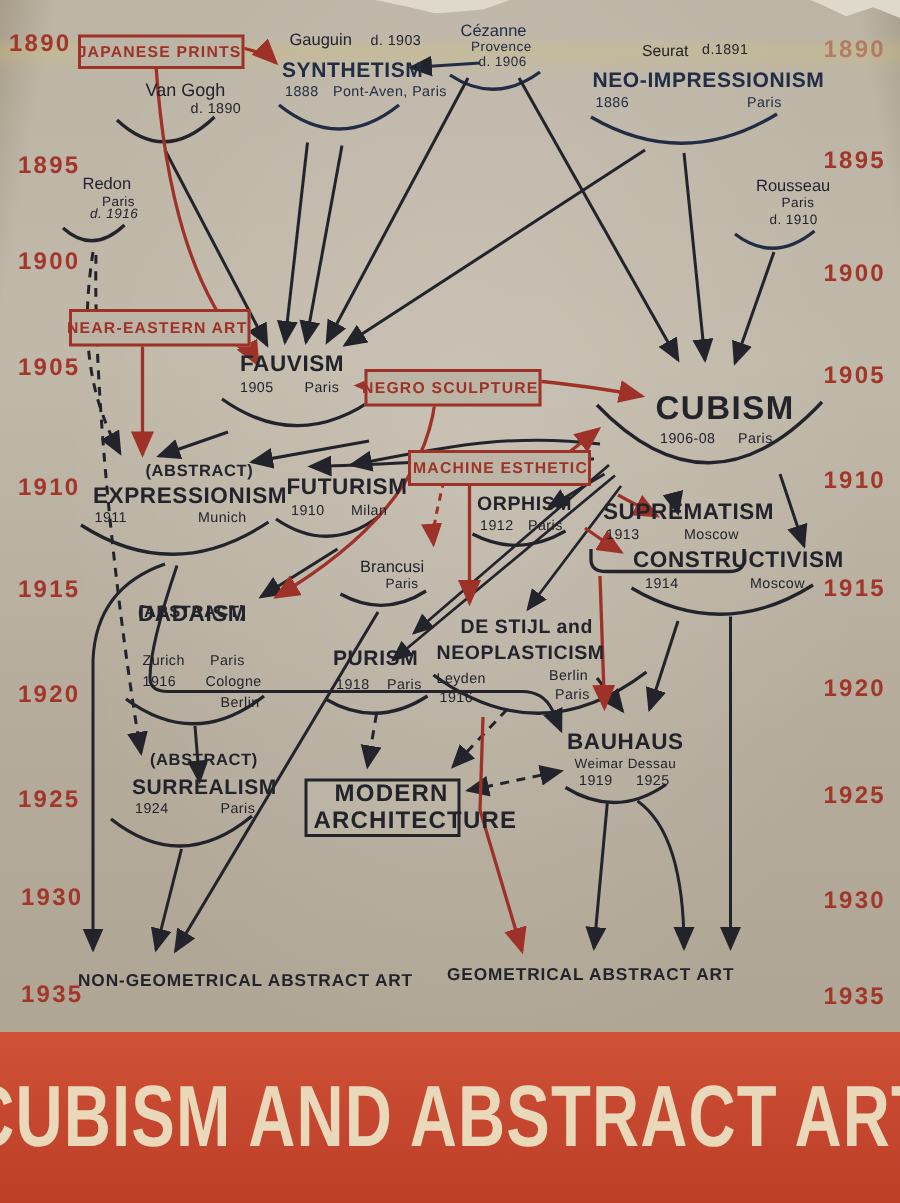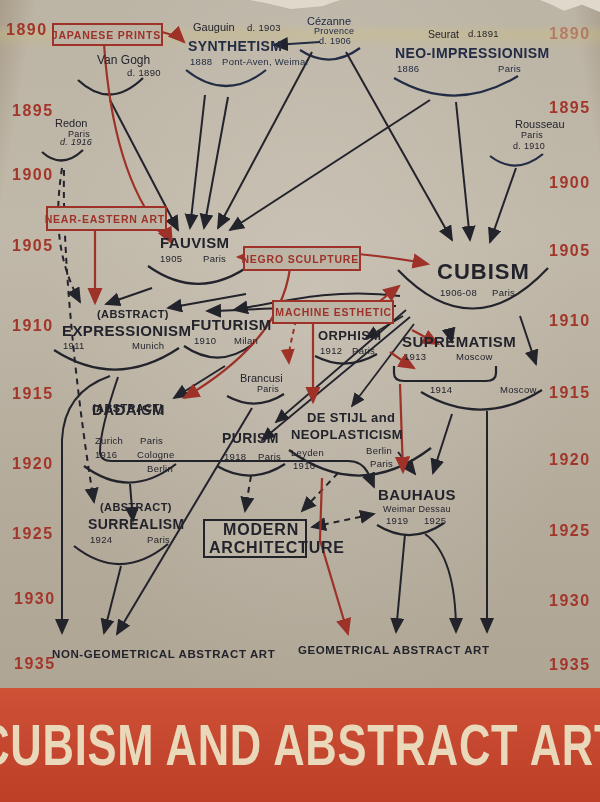--- a/index.html
+++ b/index.html
@@ -183,37 +183,37 @@
     <span>ARCHITECTURE</span>
   </div>
 
   <div class="t nm" style="left:97px;top:54px;font-size:12px;">Van Gogh</div>
   <div class="t dt" style="left:127px;top:68px;">d. 1890</div>
 
   <div class="t nm" style="left:193px;top:22px;">Gauguin</div>
   <div class="t dt" style="left:247px;top:23px;">d. 1903</div>
   <div class="t b navy" style="left:188px;top:39px;font-size:14px;">SYNTHETISM</div>
   <div class="t dt navy" style="left:190px;top:57px;">1888</div>
-  <div class="t dt navy" style="left:222px;top:57px;">Pont-Aven, Weimar</div>
+  <div class="t dt navy" style="left:222px;top:57px;">Pont-Aven, Paris</div>
 
   <div class="t nm navy" style="left:307px;top:16px;">Cézanne</div>
   <div class="t dt navy" style="left:314px;top:27px;font-size:9px;">Provence</div>
   <div class="t dt navy" style="left:319px;top:37px;font-size:9px;">d. 1906</div>
 
   <div class="t nm" style="left:428px;top:29px;font-size:10.5px;">Seurat</div>
   <div class="t dt" style="left:468px;top:29px;">d.1891</div>
   <div class="t b navy" style="left:395px;top:46px;font-size:14px;">NEO-IMPRESSIONISM</div>
   <div class="t dt navy" style="left:397px;top:64px;">1886</div>
   <div class="t dt navy" style="left:498px;top:64px;">Paris</div>
 
   <div class="t nm" style="left:55px;top:118px;">Redon</div>
   <div class="t dt" style="left:68px;top:130px;font-size:9px;">Paris</div>
   <div class="t dt" style="left:60px;top:138px;font-size:9px;font-style:italic;">d. 1916</div>
 
-  <div class="t nm" style="left:500px;top:119px;padding-left:15px;">Rousseau</div>
+  <div class="t nm" style="left:489px;top:119px;padding-left:15px;">Rousseau</div>
   <div class="t dt" style="left:521px;top:131px;font-size:9px;">Paris</div>
   <div class="t dt" style="left:513px;top:142px;font-size:9px;">d. 1910</div>
 
   <div class="t b" style="left:160px;top:235px;font-size:15px;">FAUVISM</div>
   <div class="t dt" style="left:160px;top:254px;">1905</div>
   <div class="t dt" style="left:203px;top:254px;">Paris</div>
 
   <div class="t b" style="left:437px;top:261px;font-size:22px;letter-spacing:1px;">CUBISM</div>
   <div class="t dt" style="left:440px;top:288px;">1906-08</div>
   <div class="t dt" style="left:492px;top:288px;">Paris</div>
@@ -228,20 +228,21 @@
   <div class="t dt" style="left:234px;top:336px;">Milan</div>
 
   <div class="t b" style="left:318px;top:329px;font-size:13px;">ORPHISM</div>
   <div class="t dt" style="left:320px;top:346px;">1912</div>
   <div class="t dt" style="left:352px;top:346px;">Paris</div>
 
   <div class="t b" style="left:402px;top:334px;font-size:15px;">SUPREMATISM</div>
   <div class="t dt" style="left:404px;top:352px;">1913</div>
   <div class="t dt" style="left:456px;top:352px;">Moscow</div>
 
+  <div class="t b" style="left:422px;top:366px;font-size:15px;">CONSTRUCTIVISM</div>
   <div class="t dt" style="left:430px;top:385px;">1914</div>
   <div class="t dt" style="left:500px;top:385px;">Moscow</div>
 
   <div class="t nm" style="left:240px;top:373px;">Brancusi</div>
   <div class="t dt" style="left:257px;top:385px;font-size:9px;">Paris</div>
 
   <div class="t b" style="left:92px;top:403px;font-size:11px;">(ABSTRACT)</div>
   <div class="t b" style="left:92px;top:402px;font-size:15px;">DADAISM</div>
   <div class="t dt" style="left:95px;top:436px;">Zurich</div>
   <div class="t dt" style="left:140px;top:436px;">Paris</div>

